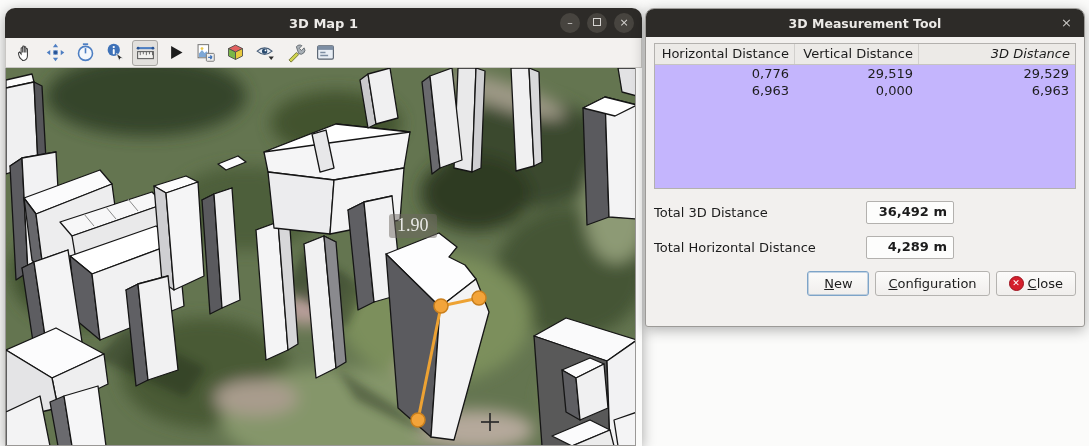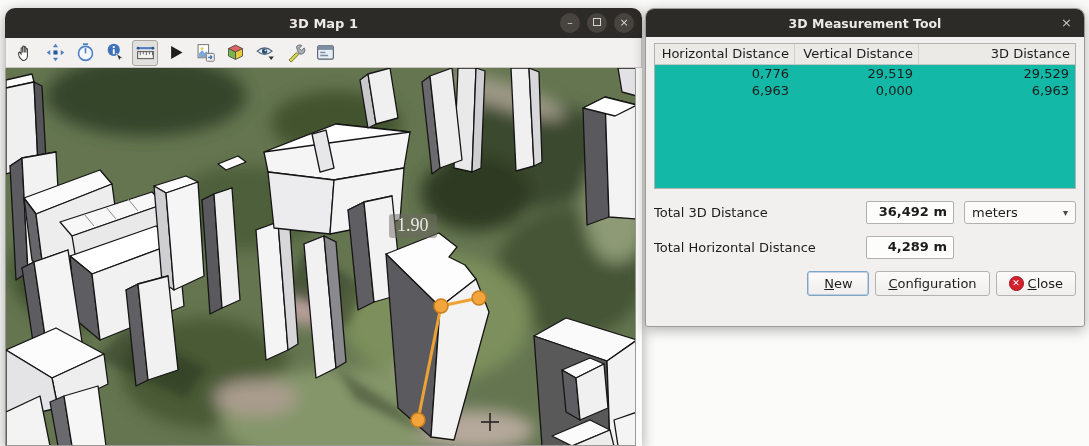--- a/index.html
+++ b/index.html
@@ -30,25 +30,25 @@
 
   
   #dialog { position:absolute; left:645px; top:8px; width:440px; height:319px;
     background:#f2f0ee; border:1px solid #9c9a97; border-radius:9px 9px 3px 3px;
     box-shadow:0 3px 14px rgba(0,0,0,.3); }
   #dialog .titlebar { height:28px; font-size:12.5px; border-radius:8px 8px 0 0; }
   #dialog-close { position:absolute; right:12px; top:0; height:28px; line-height:28px;
     color:#c9c7c4; font-size:13px; font-weight:normal; }
   #dialog-body { padding:6px 8px 0; }
 
-  #mtable { background:#14b8a6; border:1px solid #b3b1ae; height:146px; font-size:13px; color:#1c1c1c; }
+  #mtable { background:#c4b5fd; border:1px solid #b3b1ae; height:146px; font-size:13px; color:#1c1c1c; }
   .trow { display:grid; grid-template-columns:140px 124px 1fr; }
   .trow.head { background:#eceae7; border-bottom:1px solid #c6c4c1; }
   .trow.head .tcell { padding:2px 5px 3px; border-right:1px solid #d2d0cd; }
-  .trow.head .tcell:last-child { border-right:none; }
+  .trow.head .tcell:last-child { border-right:none;font-style:italic; }
   .tcell { text-align:right; padding:1px 6px; white-space:nowrap; overflow:hidden; }
 
   .total-row { display:grid; grid-template-columns:1fr 88px 112px; gap:10px; align-items:center;
     margin-top:12px; font-size:13px; color:#1c1c1c; }
   .val-box { height:23px; background:#fdfdfc; border:1px solid #b3b1ae; border-radius:2px;
     font-weight:bold; text-align:right; padding:2px 6px; font-size:13px; }
   .combo { height:23px; background:#fbfaf9; border:1px solid #b3b1ae; border-radius:3px;
     display:flex; align-items:center; padding:0 7px; font-size:13px; }
   .combo .arrow { margin-left:auto; font-size:10px; color:#4a4846; }
 
@@ -327,24 +327,20 @@
       <div class="trow">
         <div class="tcell">6,963</div>
         <div class="tcell">0,000</div>
         <div class="tcell">6,963</div>
       </div>
     </div>
 
     <div class="total-row">
       <span>Total 3D Distance</span>
       <span class="val-box">36,492 m</span>
-      <span class="combo">
-        <span>meters</span>
-        <span class="arrow">▾</span>
-      </span>
     </div>
     <div class="total-row">
       <span>Total Horizontal Distance</span>
       <span class="val-box">4,289 m</span>
       <span></span>
     </div>
 
     <div class="btn-row">
       <button class="dbtn focused" style="min-width:62px">
         <span class="u">N</span>

